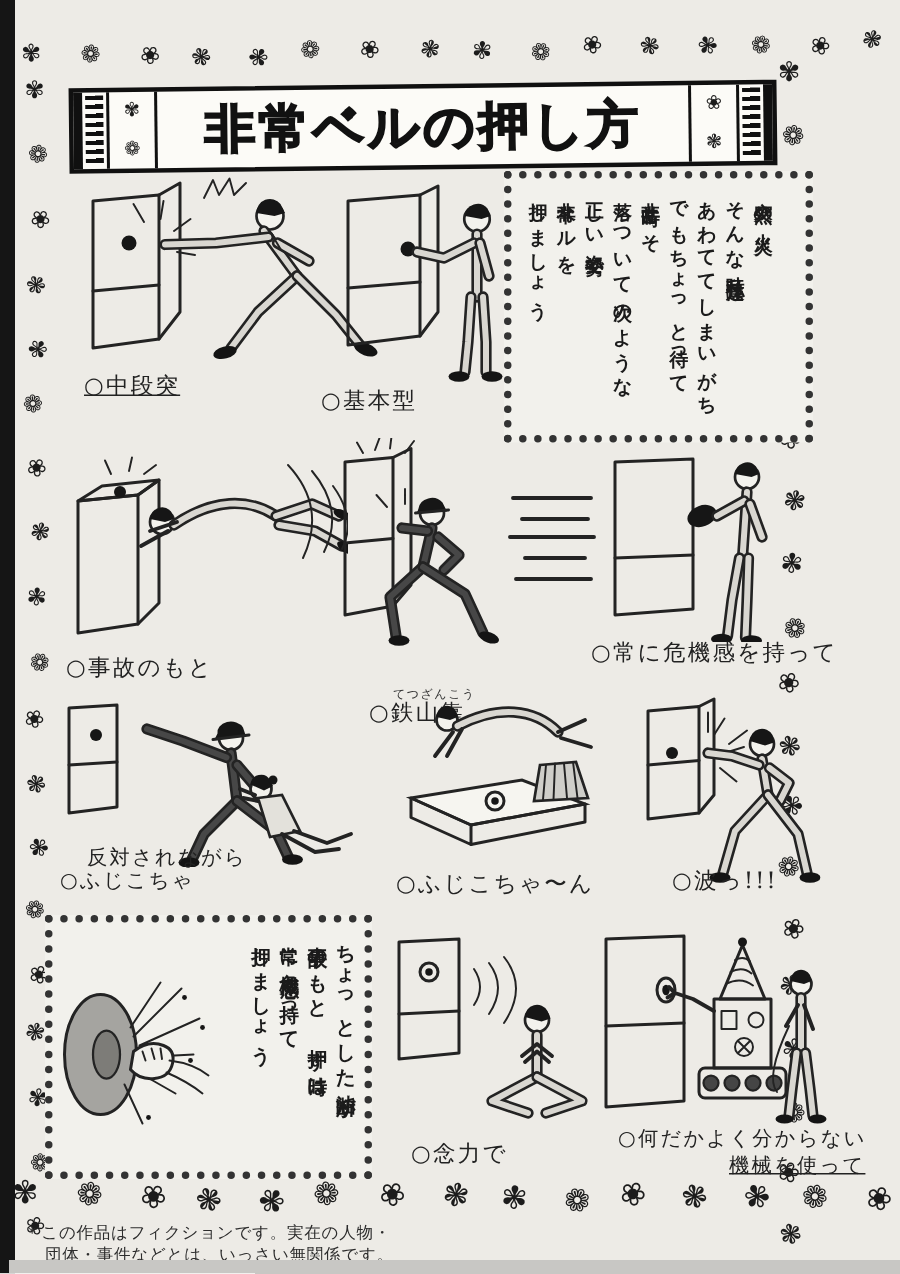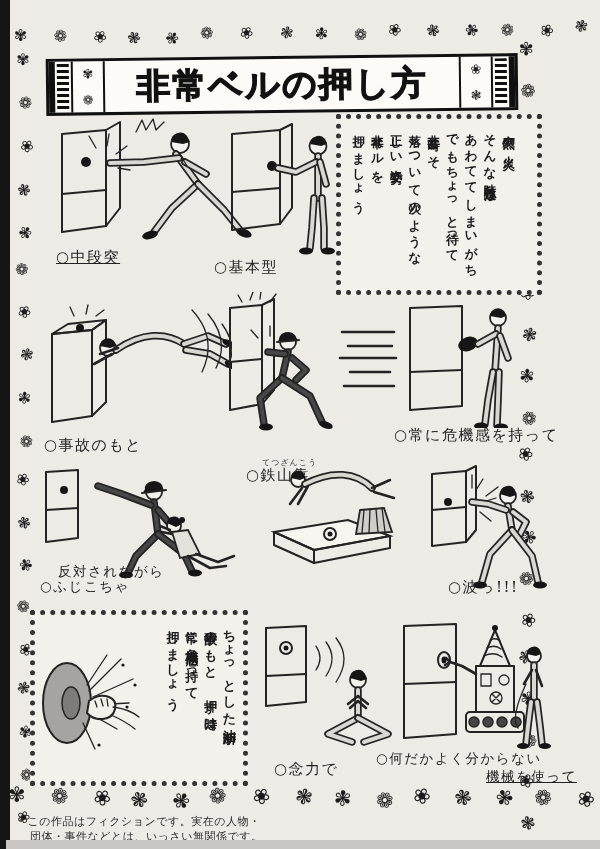--- a/index.html
+++ b/index.html
@@ -375,20 +375,21 @@
           <path class="li" d="M53,20 C80,6 104,8 120,24"></path>
         <path class="ln mld" d="M50,24 L38,40 M56,22 L46,40"></path>
         <path class="ln mld" d="M120,24 L138,16 M122,28 L142,34"></path>
       </g>
       <g>
         <path d="M108,46 L132,44 L140,68 L104,70 Z" fill="#cfcec9" stroke="#232323" stroke-width="1.8"></path>
         <path class="ln thin" d="M112,46 L110,69 M118,45 L117,69 M124,45 L126,68 M130,44 L133,68"></path>
       </g>
     </svg>
   </div>
+  <div class="caption" style="left:264px;top:580px;">○ふじこちゃ〜ん</div>
 
   <div class="panel" style="left:422px;top:462px;width:125px;height:130px;">
     <svg width="125" height="130" viewBox="0 0 125 130">
       <g>
         <path class="ln" d="M10,12 L44,9 L44,80 L10,84 Z"></path>
           <path class="ln" d="M10,48 L44,45"></path>
         <path class="ln" d="M44,9 L54,4 L54,68 L44,80"></path>
           <circle class="fillb" cx="26" cy="40" r="4"></circle>
       </g>
       <path class="ln thin" d="M54,28 l7,-11 M61,40 l13,-4 M58,50 l11,9 M50,26 l0,-13 M64,34 l12,-9"></path>
@@ -490,20 +491,20 @@
         <path class="ln mld" d="M140,52 L132,66 M144,52 L150,68"></path>
         <path class="lo" d="M139,84 L136,108 L134,126"></path>
           <path class="li" d="M139,84 L136,108 L134,126"></path>
         <path class="lo" d="M145,84 L148,108 L150,126"></path>
           <path class="li" d="M145,84 L148,108 L150,126"></path>
         <ellipse class="shoe" cx="131" cy="128" rx="6" ry="3"></ellipse>
           <ellipse class="shoe" cx="153" cy="128" rx="6" ry="3"></ellipse>
       </g>
     </svg>
   </div>
-  <div class="caption small" style="left:376px;top:750px;">○何だかよく分からない</div>
+  <div class="caption small" style="left:412px;top:750px;">○何だかよく分からない</div>
   <div class="caption small" style="left:486px;top:768px;text-decoration:underline;">機械を使って</div>
 
   <div class="disc" style="left:30px;top:829px;">団体・事件などとは、いっさい無関係です。</div>
   <div class="disc" style="left:16px;top:814px;">＊この作品はフィクションです。実在の人物・</div>
 
   <div class="bottomband"></div>
 </div>
 
 </body></html>

